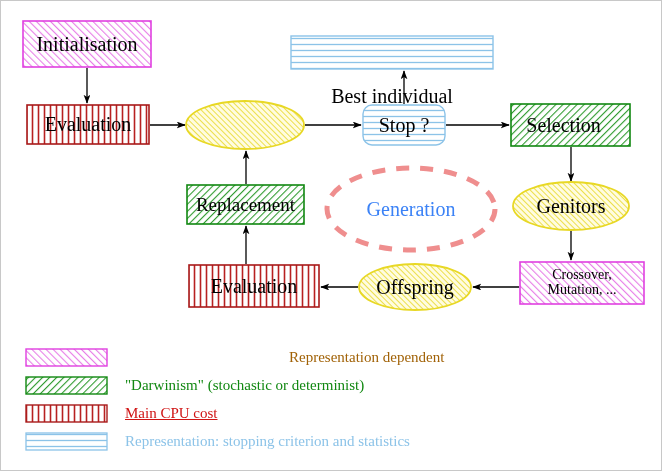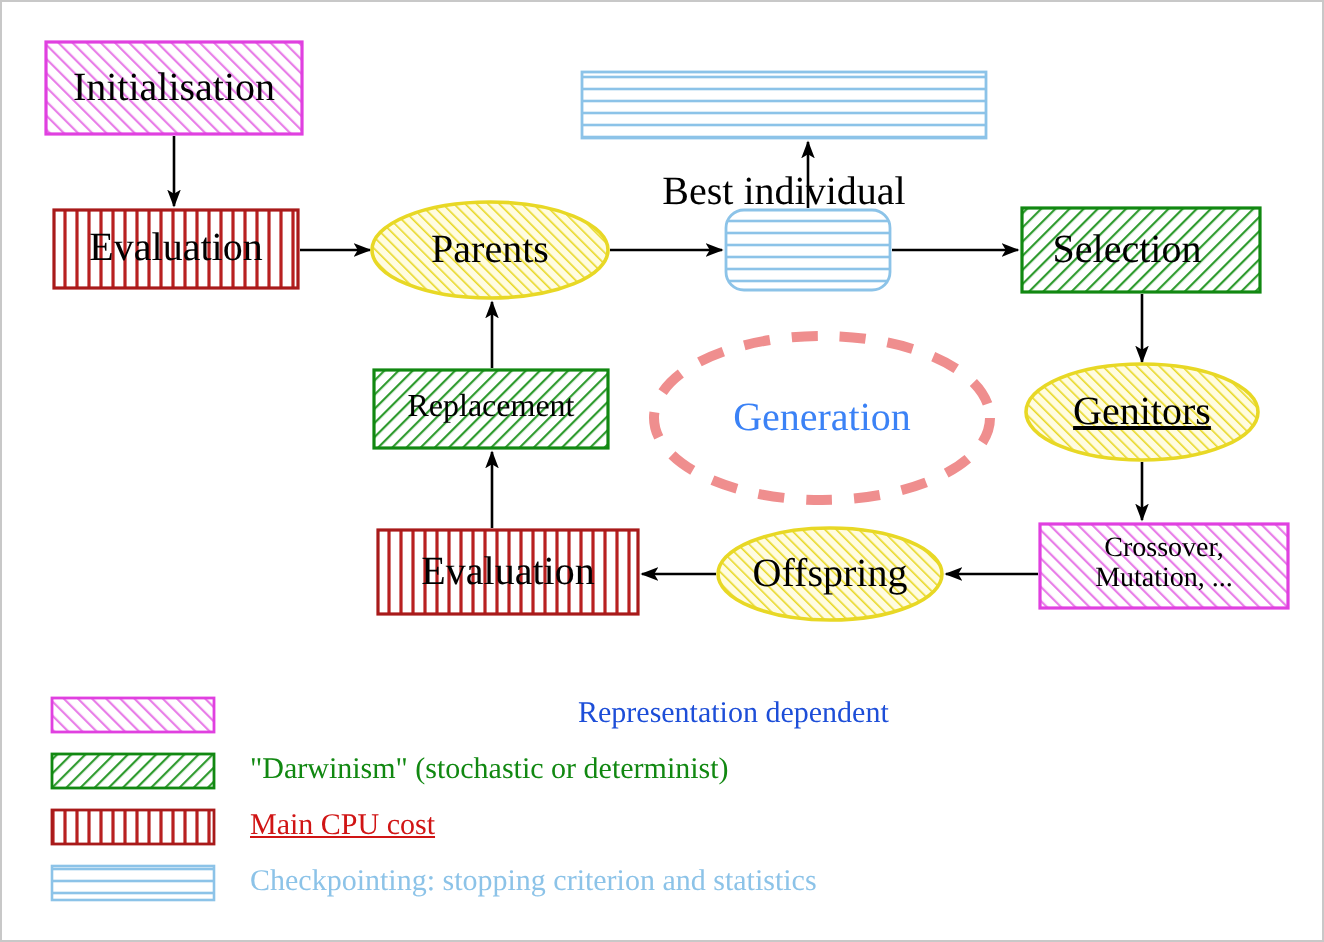--- a/index.html
+++ b/index.html
@@ -32,34 +32,34 @@
     display: flex;
     align-items: center;
     justify-content: center;
     text-align: center;
     color: #000000;
     pointer-events: none;
     line-height: 1.05;
     white-space: pre;
   }
   .lbl-big { font-size: 20px; }
-  .lbl-mid { font-size: 16px; }
+  .lbl-mid { font-size: 19px; }
   .lbl-small { font-size: 14px; }
   .lbl-gen { font-size: 20px; color: #3b82f6; }
 
   .legend-text {
     position: absolute;
     font-size: 15px;
     white-space: pre;
   }
   .lg-magenta { color: #d6199b; }
   .lg-green   { color: #118811; }
   .lg-red     { color: #d01414; text-decoration: underline; }
   .lg-blue    { color: #8cc3e8; }
-  .lg-part2   { color: #1d4ed8; }
+  .lg-part2   { color: #a16207; }
 </style>
 </head>
 <body>
 
 <div id="canvas">
 
   <svg id="svg-layer" xmlns="http://www.w3.org/2000/svg">
     <defs>
 
       <pattern id="hatch-stochastic" patternUnits="userSpaceOnUse" width="5" height="5" patternTransform="rotate(-45)">
@@ -135,43 +135,43 @@
       <rect x="25" y="376" width="81" height="17" fill="url(#hatch-darwinism)" stroke="#118811" stroke-width="1.4"></rect>
       <rect x="25" y="404" width="81" height="17" fill="url(#hatch-cpu)" stroke="#a81a1a" stroke-width="1.4"></rect>
       <rect x="25" y="432" width="81" height="17" fill="url(#hatch-checkpoint)" stroke="#8cc3e8" stroke-width="1.3"></rect>
     </g>
   </svg>
 
   <div class="node-label lbl-big" style="left:22px; top:20px; width:128px; height:46px;">Initialisation</div>
 
   <div class="node-label lbl-big" style="left:26px; top:104px; width:122px; height:39px;">Evaluation</div>
 
-  <div class="node-label lbl-big" style="left:185px; top:100px; width:118px; height:48px;">Parents</div>
 
   <div class="node-label lbl-big" style="left:290px; top:35px; width:202px; height:33px;margin-top:44px;">Best individual</div>
 
+  <div class="node-label lbl-big" style="left:362px; top:104px; width:82px; height:40px;">Stop ?</div>
 
   <div class="node-label lbl-big" style="left:510px; top:103px; width:105px; height:42px;">Selection</div>
 
-  <div class="node-label lbl-big" style="left:512px; top:181px; width:116px; height:48px;text-decoration:underline;">Genitors</div>
+  <div class="node-label lbl-big" style="left:512px; top:181px; width:116px; height:48px;">Genitors</div>
 
   <div class="node-label lbl-big" style="left:358px; top:263px; width:112px; height:46px;">Offspring</div>
 
   <div class="node-label lbl-small" style="left:519px; top:261px; width:124px; height:42px; flex-direction:column;">
     <span>Crossover,</span>
     <span>Mutation, ...</span>
   </div>
 
   <div class="node-label lbl-big" style="left:188px; top:264px; width:130px; height:42px;">Evaluation</div>
 
   <div class="node-label lbl-mid" style="left:186px; top:184px; width:117px; height:39px;">Replacement</div>
 
   <div class="node-label lbl-gen" style="left:326px; top:188px; width:168px; height:40px;">Generation</div>
 
   <div class="legend-text lg-part2" style="left:288px; top:348px;">Representation dependent</div>
 
   <div class="legend-text lg-green" style="left:124px; top:376px;">"Darwinism" (stochastic or determinist)</div>
 
   <div class="legend-text lg-red" style="left:124px; top:404px;">Main CPU cost</div>
 
-  <div class="legend-text lg-blue" style="left:124px; top:432px;">Checkpointing: stopping criterion and statistics</div>
+  <div class="legend-text lg-blue" style="left:124px; top:432px;">Representation: stopping criterion and statistics</div>
 
 </div>
 
 </body></html>

